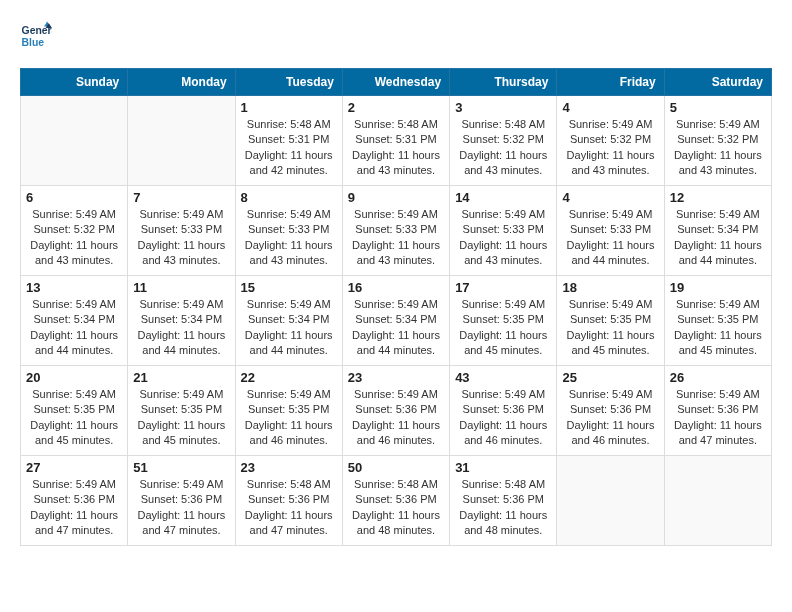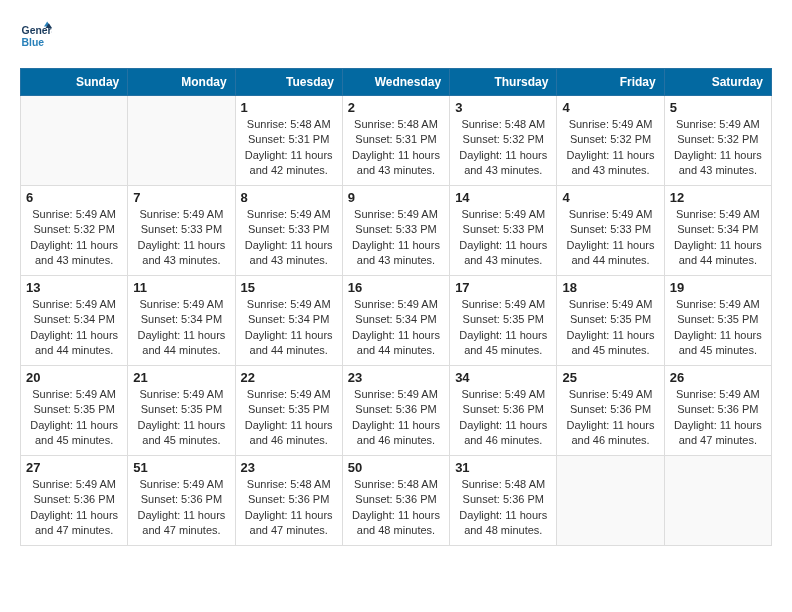--- a/index.html
+++ b/index.html
@@ -206,21 +206,21 @@
         </td>
         <td>
           <span class="day-num">22</span>
           <div class="day-detail">Sunrise: 5:49 AM<br>Sunset: 5:35 PM<br>Daylight: 11 hours and 46 minutes.</div>
         </td>
         <td>
           <span class="day-num">23</span>
           <div class="day-detail">Sunrise: 5:49 AM<br>Sunset: 5:36 PM<br>Daylight: 11 hours and 46 minutes.</div>
         </td>
         <td>
-          <span class="day-num">34</span>
+          <span class="day-num">43</span>
           <div class="day-detail">Sunrise: 5:49 AM<br>Sunset: 5:36 PM<br>Daylight: 11 hours and 46 minutes.</div>
         </td>
         <td>
           <span class="day-num">25</span>
           <div class="day-detail">Sunrise: 5:49 AM<br>Sunset: 5:36 PM<br>Daylight: 11 hours and 46 minutes.</div>
         </td>
         <td>
           <span class="day-num">26</span>
           <div class="day-detail">Sunrise: 5:49 AM<br>Sunset: 5:36 PM<br>Daylight: 11 hours and 47 minutes.</div>
         </td>

